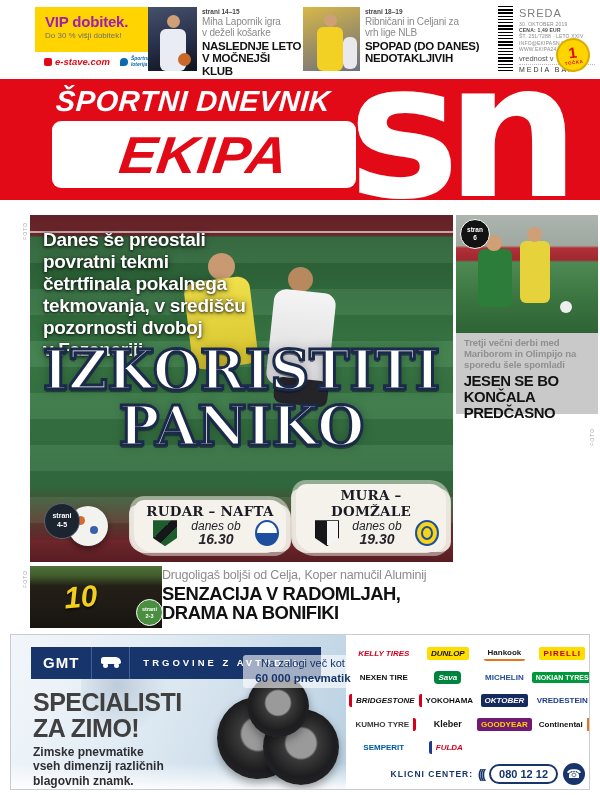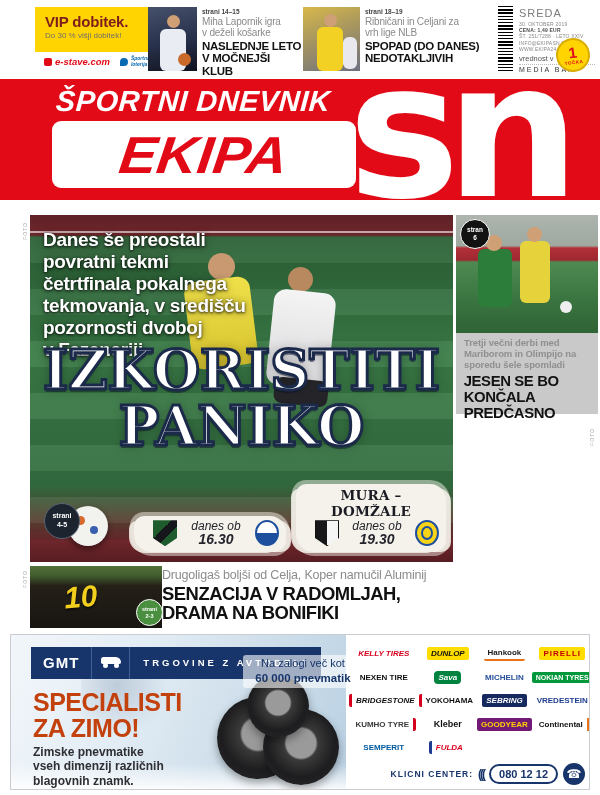--- a/index.html
+++ b/index.html
@@ -4,21 +4,21 @@
 <style>
   * { margin:0; padding:0; box-sizing:border-box; }
   html,body { background:#fff; }
   body { width:600px; height:795px; font-family:"Liberation Sans", sans-serif; position:relative; overflow:hidden; }
   .page { position:absolute; inset:0; width:600px; height:795px; background:#fff; }
   .abs { position:absolute; }
   .pre { white-space:pre-line; }
 
   
   .vip-ad { left:35px; top:7px; width:152px; height:64px; background:#ffd400; }
-  .vip-title { font-size:15px; font-weight:bold; color:#7f1d1d; margin:6px 10px 0; letter-spacing:-0.2px; }
+  .vip-title { font-size:15px; font-weight:bold; color:#a21caf; margin:6px 10px 0; letter-spacing:-0.2px; }
   .vip-sub { font-size:8px; color:#6e6e6e; margin:1px 10px 0; }
   .vip-logos { position:absolute; left:0; bottom:0; width:100%; height:19px; background:#fff; display:flex; align-items:center; gap:10px; padding:0 9px; }
   .estave { display:flex; align-items:center; gap:3px; }
   .estave-ico { width:8px; height:8px; background:#e20a16; border-radius:2px; display:inline-block; }
   .estave-txt { color:#e20a16; font-weight:900; font-style:italic; font-size:9.5px; }
   .loterija { display:flex; align-items:center; gap:3px; }
   .loterija-ico { width:8px; height:8px; border-radius:50% 50% 50% 0; background:#0a6ab2; display:inline-block; }
   .loterija-txt { color:#0a6ab2; font-style:italic; font-weight:bold; font-size:5px; line-height:1.1; }
 
   .tz-photo { overflow:hidden; }
@@ -136,21 +136,21 @@
     background:radial-gradient(circle at 40% 40%, rgba(150,170,190,0.5), rgba(150,170,190,0) 70%); }
   .ad-scene::after { content:""; position:absolute; left:0; bottom:0; width:100%; height:26px;
     background:linear-gradient(to top, rgba(255,255,255,0.9), rgba(255,255,255,0)); }
   .gmt-bar { position:absolute; left:20px; top:12px; height:32px; display:flex; background:#17356b; color:#fff; align-items:stretch; }
   .gmt-name { padding:0 12px; font-weight:900; font-size:15px; line-height:32px; letter-spacing:1px; border-right:1px solid #40609c; }
   .gmt-carcell { width:38px; border-right:1px solid #40609c; position:relative; }
   .gmt-car { position:absolute; left:9px; top:10px; width:20px; height:7px; background:#fff; border-radius:3px 6px 2px 2px; }
   .gmt-car::before { content:""; position:absolute; left:2px; bottom:-4px; width:5px; height:5px; border-radius:50%; background:#fff; }
   .gmt-car::after { content:""; position:absolute; right:2px; bottom:-4px; width:5px; height:5px; border-radius:50%; background:#fff; }
   .gmt-tagline { padding:0 13px; font-size:9.5px; font-weight:bold; letter-spacing:3px; line-height:32px; }
-  .ad-headline { position:absolute; left:22px; top:54px; font-size:25px; font-weight:900; color:#c2410c; line-height:1.04; letter-spacing:-0.5px; }
+  .ad-headline { position:absolute; left:22px; top:54px; font-size:25px; font-weight:900; color:#404040; line-height:1.04; letter-spacing:-0.5px; }
   .ad-body { position:absolute; left:22px; top:110px; font-size:12px; font-weight:bold; color:#2e2e33; line-height:1.2; }
   .stock { position:absolute; left:232px; top:20px; width:120px; text-align:center; color:#17356b; font-size:11px; line-height:1.25;
     background:rgba(255,255,255,0.6); padding:2px 4px; border-radius:3px; }
   .stock b { font-size:11.5px; }
   .tire { position:absolute; border-radius:50%; background:radial-gradient(circle at 50% 45%, #9a9a9a 0 26%, #3a3a3a 30%, #1d1d1f 60%, #2b2b2e 100%); box-shadow:0 4px 8px rgba(0,0,0,0.35); }
   .tire1 { left:206px; top:62px; width:82px; height:82px; }
   .tire2 { left:252px; top:74px; width:76px; height:76px; }
   .tire3 { left:236px; top:40px; width:62px; height:62px; }
 
   .brand-grid { position:absolute; left:338px; top:6px; width:236px; height:118px; display:grid;
@@ -277,20 +277,21 @@
 četrtfinala pokalnega
 tekmovanja, v središču
 pozornosti dvoboj
 v Fazaneriji</div>
     <div class="abs main-headline pre">IZKORISTITI
 PANIKO</div>
     <div class="abs badge badge-main pre">strani
 4-5</div>
 
     <div class="chip chip1">
+      <div class="chip-title">RUDAR – NAFTA</div>
       <div class="chip-row">
         <span class="crest crest-rudar"></span>
         <span class="chip-time"><span>danes ob</span><b>16.30</b></span>
         <span class="crest crest-nafta"></span>
       </div>
     </div>
     <div class="chip chip2">
       <div class="chip-title">MURA – DOMŽALE</div>
       <div class="chip-row">
         <span class="crest crest-mura"></span>
@@ -364,21 +365,21 @@
       <span class="brand b-kelly">KELLY TIRES</span>
       <span class="brand b-dunlop">DUNLOP</span>
       <span class="brand b-hankook">Hankook</span>
       <span class="brand b-pirelli">PIRELLI</span>
       <span class="brand b-nexen">NEXEN TIRE</span>
       <span class="brand b-sava">Sava</span>
       <span class="brand b-michelin">MICHELIN</span>
       <span class="brand b-nokian">NOKIAN TYRES</span>
       <span class="brand b-bridgestone">BRIDGESTONE</span>
       <span class="brand b-yokohama">YOKOHAMA</span>
-      <span class="brand b-sebring">SEBRING</span>
+      <span class="brand b-sebring">OKTOBER</span>
       <span class="brand b-vredestein">VREDESTEIN</span>
       <span class="brand b-kumho">KUMHO TYRE</span>
       <span class="brand b-kleber">Kleber</span>
       <span class="brand b-goodyear">GOODYEAR</span>
       <span class="brand b-continental">Continental</span>
       <span class="brand b-semperit">SEMPERIT</span>
       <span class="brand b-fulda">FULDA</span>
     </div>
 
     <div class="phone-row">

